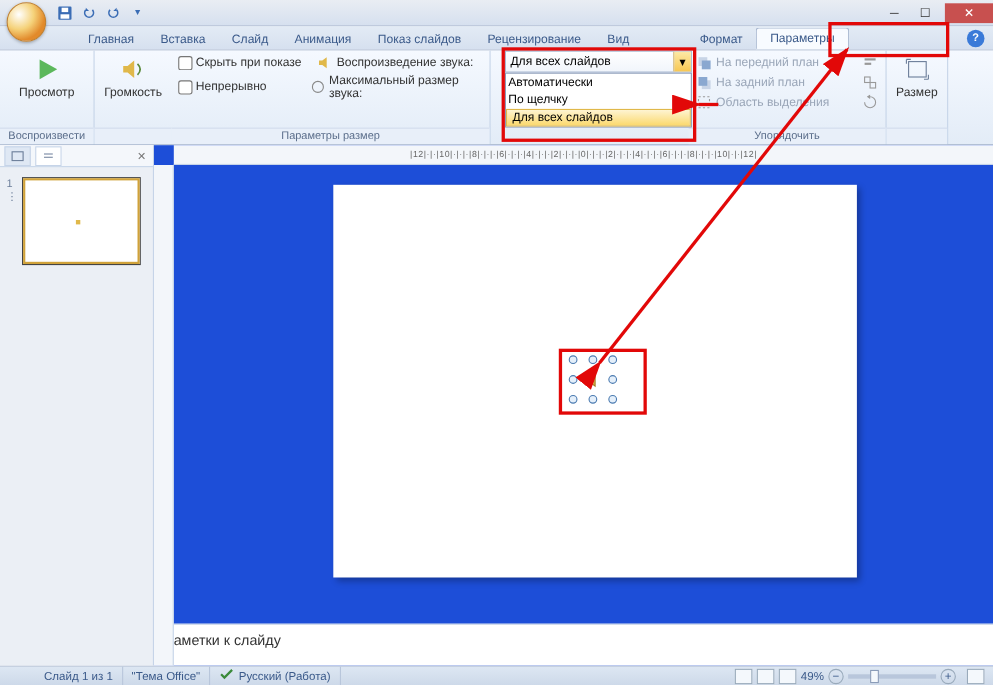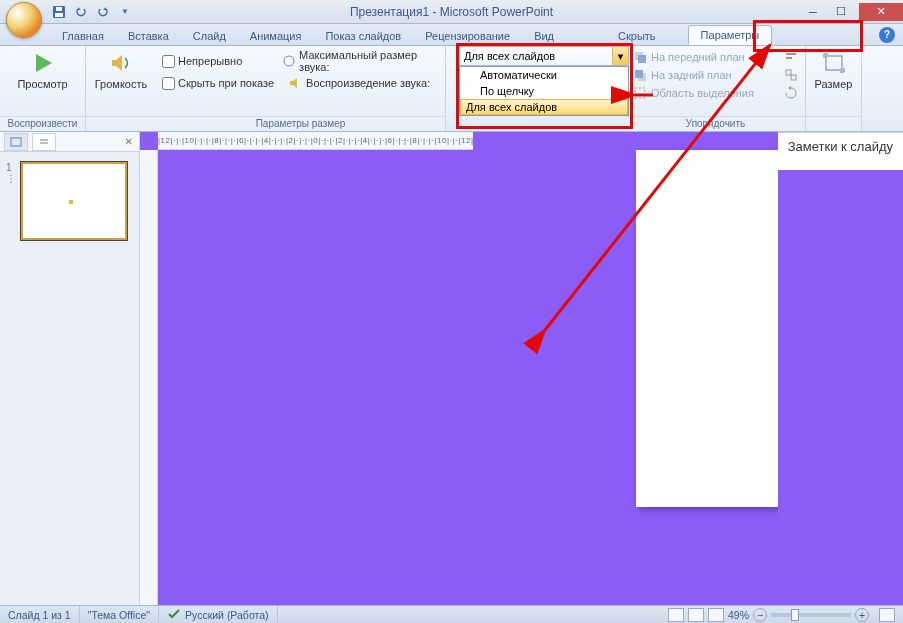--- a/index.html
+++ b/index.html
@@ -11,21 +11,21 @@
   .qat { margin-left: 50px; display: flex; gap: 4px; align-items: center; }
   .qat-item { width: 18px; height: 18px; display: flex; align-items: center; justify-content: center; }
   .title-text { position: absolute; left: 0; right: 0; text-align: center; color: #3b5a8a; font-size: 12px; }
   .win-controls { margin-left: auto; display: flex; align-items: center; height: 100%; }
   .win-btn { width: 28px; height: 18px; display: flex; align-items: center; justify-content: center; font-size: 11px; color: #333; }
   .win-close { background: #c8504f; color: #fff; width: 44px; height: 18px; margin-left: 4px; }
   .context-tabs { position: absolute; right: 120px; top: 0; height: 24px; display: flex; }
   .ctx-tab { padding: 3px 10px; font-size: 11px; background: #f7e7c9; border: 1px solid #d4b97a; color: #7a5c1a; height: 20px; margin-right: 2px; }
 
   
-  .menutabs { height: 22px; background: linear-gradient(#e3ebf5,#d6e0ef); display: flex; align-items: flex-end; padding-left: 50px; border-bottom: 1px solid #a9b8d0; position: relative; }
+  .menutabs { height: 22px; background: linear-gradient(#e3ebf5,#d6e0ef); display: flex; align-items: flex-end; padding-left: 68px; border-bottom: 1px solid #a9b8d0; position: relative; }
   .menutab { padding: 3px 12px; font-size: 11px; color: #3b5a8a; cursor: pointer; }
   .menutab.active { background: #f8fbff; border: 1px solid #a9b8d0; border-bottom: 1px solid #f8fbff; border-radius: 3px 3px 0 0; }
   .help-icon { position: absolute; right: 8px; top: 3px; width: 16px; height: 16px; background: #3a7ad8; border-radius: 50%; color: #fff; text-align: center; line-height: 16px; font-size: 10px; font-weight: bold; }
   .param-highlight { border: 3px solid #e20808; position: absolute; right: 40px; top: -4px; width: 110px; height: 32px; z-index: 30; pointer-events:none; }
 
   
   .ribbon { height: 86px; background: linear-gradient(#f5f9ff,#e3ecf7); border-bottom: 1px solid #a9b8d0; display: flex; position: relative; }
   .ribbon-group { border-right: 1px solid #c6d4e8; display: flex; flex-direction: column; justify-content: space-between; padding: 2px 6px 0 6px; }
   .ribbon-group-label { text-align: center; font-size: 10px; color: #5a6d8a; padding: 1px 0 2px 0; background: #e8eff9; margin: 0 -6px; border-top: 1px solid #d2dced; }
   .big-btn { display: flex; flex-direction: column; align-items: center; padding: 2px 6px; gap: 2px; }
@@ -34,51 +34,51 @@
   .small-row { display: flex; align-items: center; gap: 3px; padding: 1px 0; font-size: 11px; color: #333; }
   .small-row input[type=checkbox]{ margin: 0; }
   .small-icon { width: 16px; height: 16px; display: inline-flex; align-items: center; justify-content: center; }
   .disabled { color: #9aa6b8; }
 
   
   .dropdown { position: absolute; left: 459px; top: 0; width: 170px; z-index: 25; }
   .dropdown-sel { height: 20px; border: 1px solid #a9b8d0; background: linear-gradient(#fff,#f1f5fb); display: flex; align-items: center; padding: 0 4px; font-size: 11px; position: relative; }
   .dropdown-sel .arrow { position: absolute; right: 0; top: 0; width: 16px; height: 100%; background: linear-gradient(#fde9a6,#f7c752); border-left: 1px solid #d4b97a; display: flex; align-items: center; justify-content: center; }
   .dropdown-list { border: 1px solid #8a9cb8; background: #fff; }
-  .dropdown-item { padding: 2px 20px; font-size: 11px; cursor: pointer; }
+  .dropdown-item { padding: 2px 2px; font-size: 11px; cursor: pointer; }
   .dropdown-item.hover { background: linear-gradient(#fef4d2,#fbd96e); border: 1px solid #e0b84a; padding: 1px 5px; }
   .dd-highlight { border: 3px solid #e20808; position: absolute; left: 456px; top: -3px; width: 177px; height: 86px; z-index: 30; pointer-events:none; }
 
   .arrange-group .small-row { color: #9aa6b8; }
 
   
   .workspace { display: flex; height: 473px; position: relative; }
   .slide-panel { width: 140px; background: #ebeff5; border-right: 1px solid #c6d4e8; }
   .slide-tabs { height: 20px; display: flex; border-bottom: 1px solid #c6d4e8; background: #f4f7fb; align-items: center; }
   .slide-tab { width: 24px; height: 18px; border: 1px solid #c6d4e8; margin-left: 4px; background: #fff; display: flex; align-items: center; justify-content: center; }
   .slide-tab.active { background: #dfe8f4; }
   .slide-close { margin-left: auto; margin-right: 6px; color: #777; font-size: 10px; }
   .thumb { margin: 10px 6px; }
   .thumb-num { display: inline-block; width: 12px; vertical-align: top; font-size: 10px; color: #6b7d99; }
   .thumb-img { display: inline-block; width: 106px; height: 78px; background: #fff; border: 2px solid #d0a23a; box-shadow: 0 0 0 1px #444; position: relative; }
   .thumb-dot { position: absolute; left: 46px; top: 36px; width: 4px; height: 4px; background: #e0b84a; }
 
-  .editor { flex: 1; background: #8b5cf6; position: relative; display: flex; flex-direction: row; }
+  .editor { flex: 1; background: #1d4ed8; position: relative; display: flex; flex-direction: column; }
   .ruler-h { height: 18px; background: #f3f6fa; border-bottom: 1px solid #c6d4e8; margin-left: 18px; font-size: 8px; color: #666; display: flex; align-items: center; justify-content: center; letter-spacing: 0.5px; overflow: hidden; }
   .ruler-v { width: 18px; position: absolute; left: 0; top: 18px; bottom: 0; background: #f3f6fa; border-right: 1px solid #c6d4e8; }
   .canvas-area { flex: 1; position: relative; overflow: hidden; margin-left: 18px; }
   .slide { position: absolute; left: 145px; top: 18px; width: 476px; height: 357px; background: #fff; box-shadow: 3px 3px 6px rgba(0,0,0,0.3); }
   .sound-obj { position: absolute; left: 218px; top: 159px; width: 36px; height: 36px; }
   .handle { width: 8px; height: 8px; border: 1px solid #4a7ab0; background: #e4effa; border-radius: 50%; position: absolute; }
   .speaker-icon { position: absolute; left: 10px; top: 10px; width: 16px; height: 16px; }
   .sound-highlight { position: absolute; border: 3px solid #e20808; left: 350px; top: 167px; width: 80px; height: 60px; z-index: 20; pointer-events:none; }
   .notes { height: 38px; background: #fff; border-top: 1px solid #c6d4e8; padding: 6px 10px; font-size: 13px; color: #333; }
 
   
-  .statusbar { height: 18px; background: linear-gradient(#dde7f3,#cdd9e9); border-top: 1px solid #a9b8d0; display: flex; align-items: center; font-size: 10.5px; color: #3b5a8a; }
+  .statusbar { height: 18px; background: linear-gradient(#dde7f3,#cdd9e9); border-top: 1px solid #a9b8d0; display: flex; align-items: center; font-size: 10.5px; color: #3b5a8a; padding-left: 32px; }
   .status-item { padding: 0 8px; border-right: 1px solid #b8c6db; height: 100%; display: flex; align-items: center; gap: 4px; }
   .status-right { margin-left: auto; display: flex; align-items: center; gap: 4px; padding-right: 8px; }
   .view-btn { width: 16px; height: 14px; border: 1px solid #9ab; background: #f4f8fc; }
   .zoom-slider { width: 80px; height: 4px; background: #b8c6db; position: relative; }
   .zoom-thumb { width: 8px; height: 12px; background: #f4f8fc; border: 1px solid #8a9cb8; position: absolute; left: 20px; top: -4px; }
 
   
   .anno-arrow { position: absolute; z-index: 40; pointer-events: none; }
 </style>
 </head>
@@ -101,38 +101,37 @@
         </svg>
       </div>
     <div class="qat-item">
         <svg width="14" height="14">
           <path d="M4 4 A4 4 0 1 0 10 4" fill="none" stroke="#3b6db5" stroke-width="1.5"></path>
           <path d="M10 2 L10 5 L7 5 Z" fill="#3b6db5"></path>
         </svg>
       </div>
     <div class="qat-item" style="font-size:8px;color:#3b6db5;">▼</div>
   </div>
-  <div class="title-text">Презентация1 - Microsoft PowerPoint</div>
   <div class="win-controls">
     <div class="win-btn">─</div>
     <div class="win-btn">☐</div>
     <div class="win-btn win-close">✕</div>
   </div>
 </div>
 
 <div class="menutabs">
   <div class="menutab">Главная</div>
   <div class="menutab">Вставка</div>
   <div class="menutab">Слайд</div>
   <div class="menutab">Анимация</div>
   <div class="menutab">Показ слайдов</div>
   <div class="menutab">Рецензирование</div>
   <div class="menutab">Вид</div>
-  <div class="menutab" style="margin-left:40px">Скрыть</div>
-  <div class="menutab active" style="margin-left:20px">Параметры</div>
+  <div class="menutab" style="margin-left:40px">Формат</div>
+  <div class="menutab active" style="">Параметры</div>
   <div class="help-icon">?</div>
   <div class="param-highlight"></div>
 </div>
 
 <div class="ribbon">
   <div class="ribbon-group" style="width:86px">
     <div class="big-btn">
       <div class="big-btn-icon">
           <svg width="26" height="26">
             <path d="M6 4 L22 13 L6 22 Z" fill="#5cb85c"></path>
@@ -153,37 +152,37 @@
         </div>
       <div class="big-btn-label">Громкость</div>
     </div>
     <div class="ribbon-group-label">&nbsp;</div>
   </div>
 
   <div class="ribbon-group" style="width:290px">
     <div>
       <div class="small-row">
         <input type="checkbox" style="">
+        <span>Скрыть при показе</span>
+        <span style="margin-left:10px" class="small-icon">
+            <svg width="14" height="14">
+              <path d="M2 5 L5 5 L9 2 L9 12 L5 9 L2 9 Z" fill="#e0b84a"></path>
+            </svg>
+          </span>
+        <span>Воспроизведение звука:</span>
+      </div>
+      <div class="small-row">
+        <input type="checkbox" style="">
         <span>Непрерывно</span>
         <span style="margin-left:36px" class="small-icon">
             <svg width="14" height="14">
               <circle cx="7" cy="7" r="5" fill="none" stroke="#888"></circle>
             </svg>
           </span>
         <span>Максимальный размер звука:</span>
-      </div>
-      <div class="small-row">
-        <input type="checkbox" style="">
-        <span>Скрыть при показе</span>
-        <span style="margin-left:10px" class="small-icon">
-            <svg width="14" height="14">
-              <path d="M2 5 L5 5 L9 2 L9 12 L5 9 L2 9 Z" fill="#e0b84a"></path>
-            </svg>
-          </span>
-        <span>Воспроизведение звука:</span>
       </div>
     </div>
     <div class="ribbon-group-label">Параметры размер</div>
   </div>
 
   <div class="dropdown">
     <div class="dropdown-sel">
       <span>Для всех слайдов</span>
       <span class="arrow">▾</span>
     </div>

